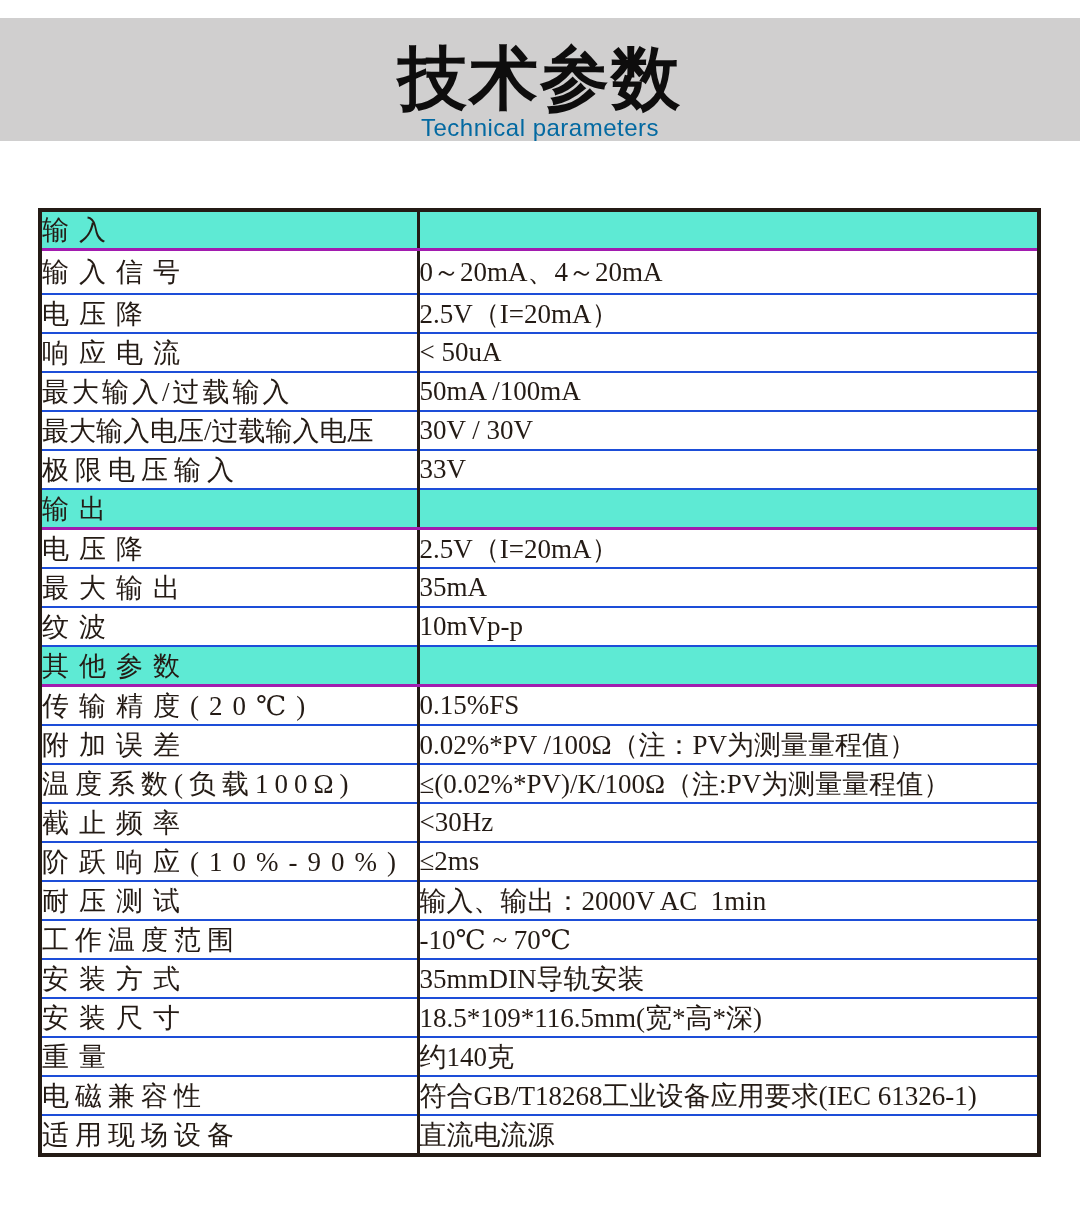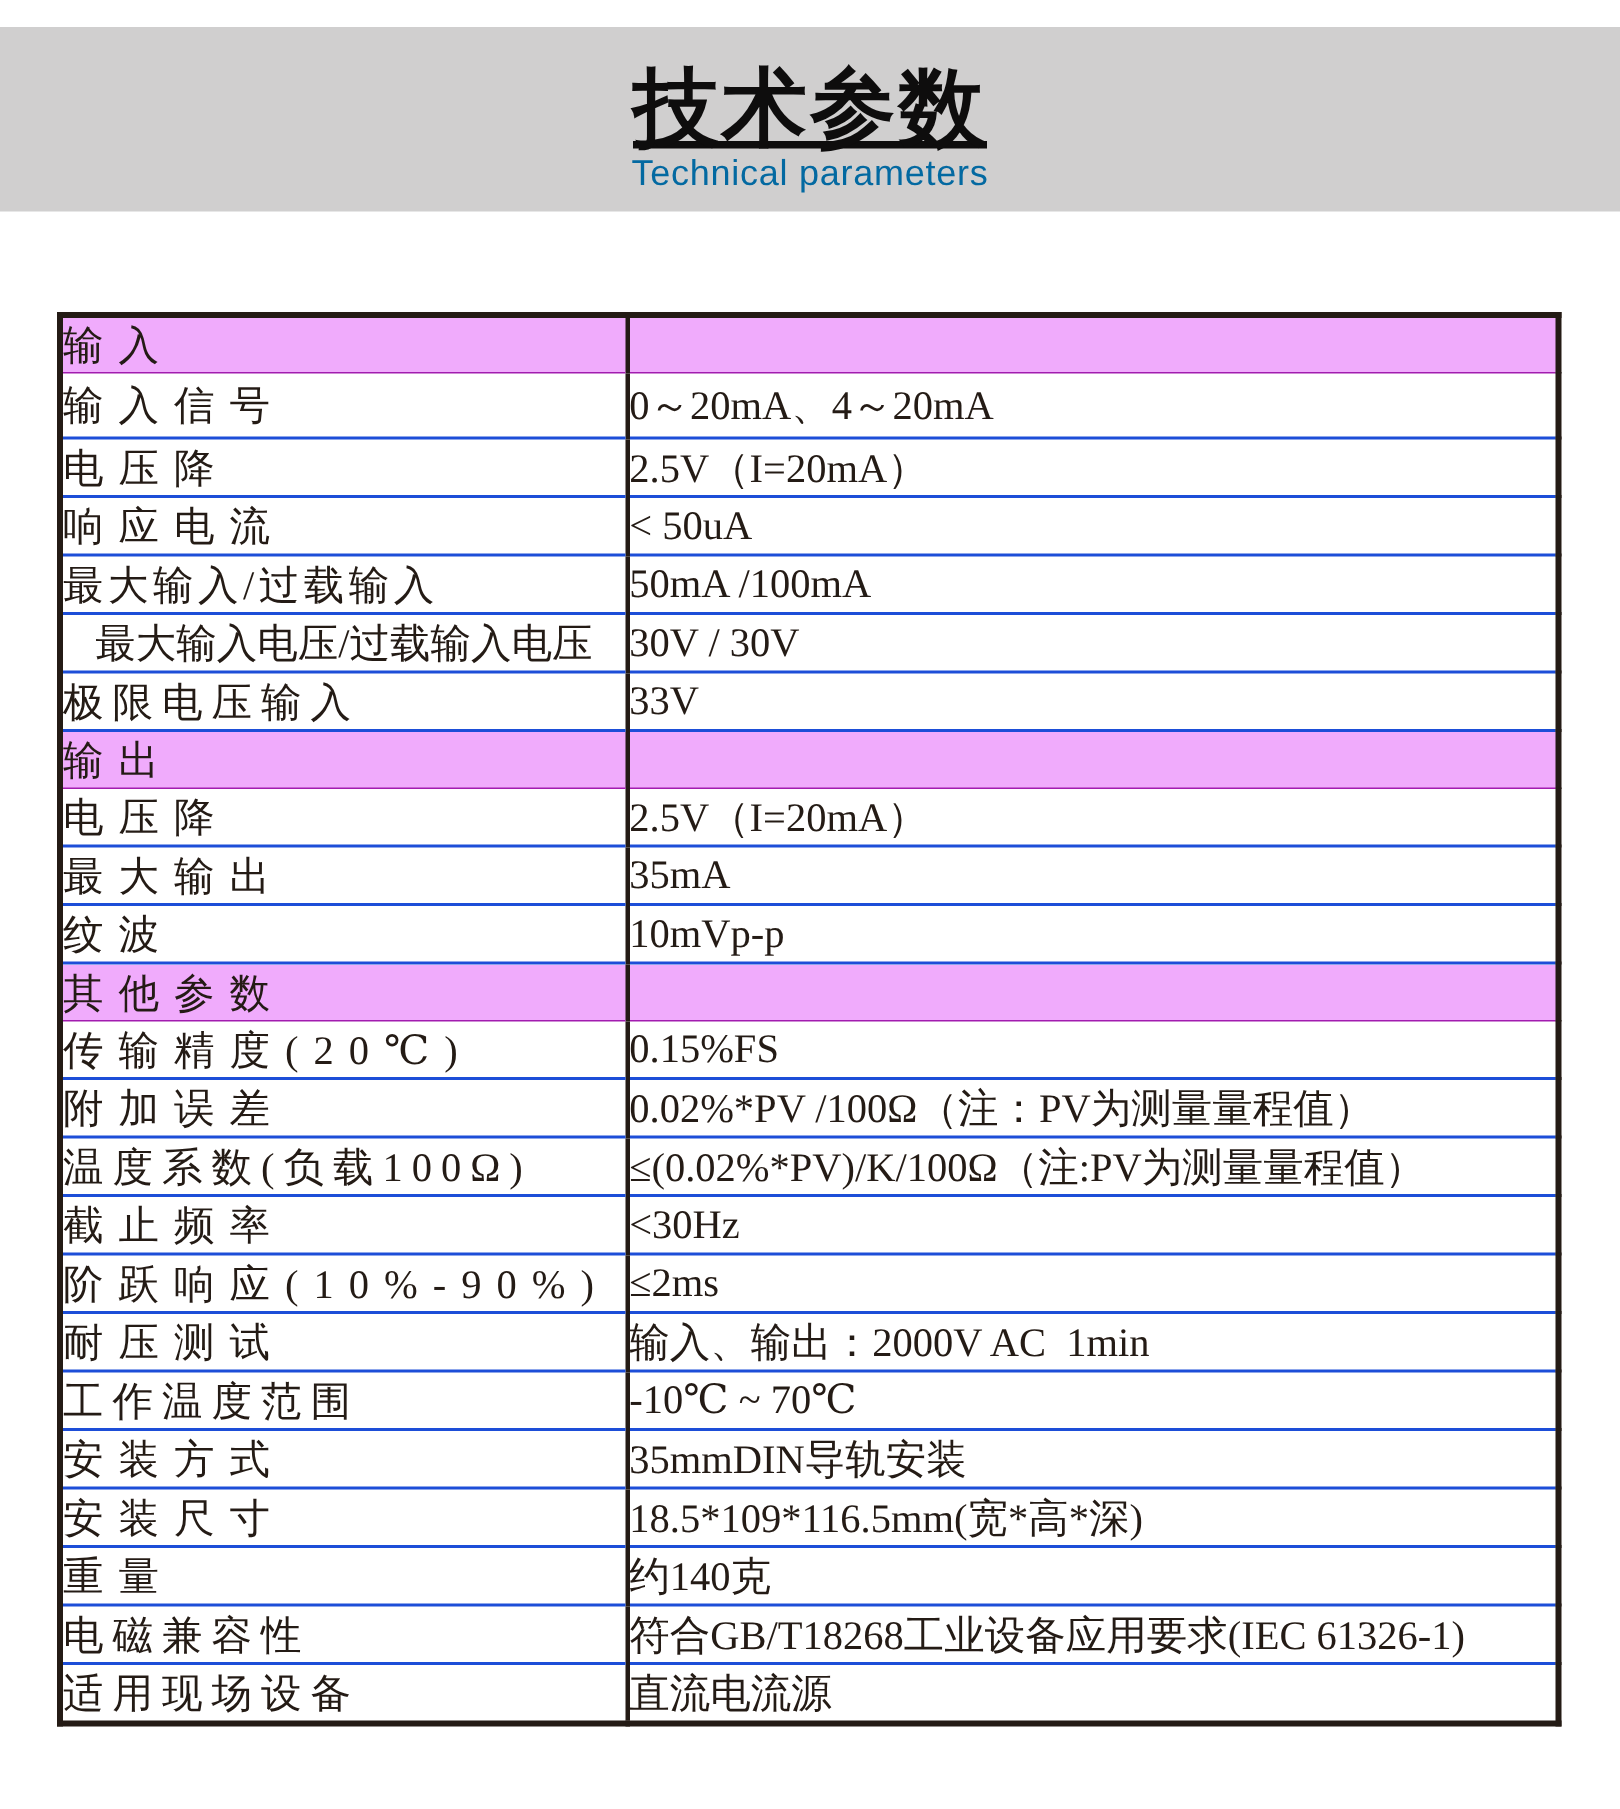--- a/index.html
+++ b/index.html
@@ -14,25 +14,24 @@
   .title-band{
     position:absolute;left:0;top:18px;
     width:1080px;height:123px;
     background:#d0cfcf;
     text-align:center;
   }
   .title{
     padding-top:26px;
     font-family:"Liberation Sans","DejaVu Sans",sans-serif;
     font-weight:900;
-    font-size:57px;
+    font-size:69px;
     line-height:1.0;
     color:#0e0d0d;
     letter-spacing:2px;
-    text-decoration:underline;
   }
   .subtitle{
     font-family:"Liberation Sans","DejaVu Sans",sans-serif;
     font-size:24px;
     line-height:1.0;
     margin-top:3px;
     color:#0369a1;
     letter-spacing:0.5px;
   }
   
@@ -56,22 +55,22 @@
     padding:0;
   }
   .label-cell{
     padding-left:10px;
     border-right:3px solid #241b15;
   }
   .value-cell{
     padding-left:8px;
   }
   tr.section td{
-    background:#f0abfc;
-    border-bottom:1px solid #a21caf;
+    background:#5eead4;
+    border-bottom:3px solid #a21caf;
   }
   tr.first-row td{height:25px;}
   tr.tall-row td{height:42px;}
   .spec-table tr:last-child td{border-bottom:none;}
 </style>
 </head>
 <body>
 
 <div class="page">
   <div class="title-band">
@@ -99,21 +98,21 @@
   </tr>
         <tr>
     <td class="label-cell" style="letter-spacing: 10px;">响应电流</td>
     <td class="value-cell">&lt; 50uA</td>
   </tr>
         <tr>
     <td class="label-cell" style="letter-spacing: 3px;">最大输入/过载输入</td>
     <td class="value-cell">50mA /100mA</td>
   </tr>
         <tr>
-    <td class="label-cell" style="letter-spacing: 0px; text-align: center;">最大输入电压/过载输入电压</td>
+    <td class="label-cell" style="letter-spacing: 0px;">最大输入电压/过载输入电压</td>
     <td class="value-cell">30V / 30V</td>
   </tr>
         <tr>
     <td class="label-cell" style="letter-spacing: 6px;">极限电压输入</td>
     <td class="value-cell">33V</td>
   </tr>
         <tr class="section">
     <td class="label-cell" style="letter-spacing: 10px;">输出</td>
     <td class="value-cell"></td>
   </tr>

